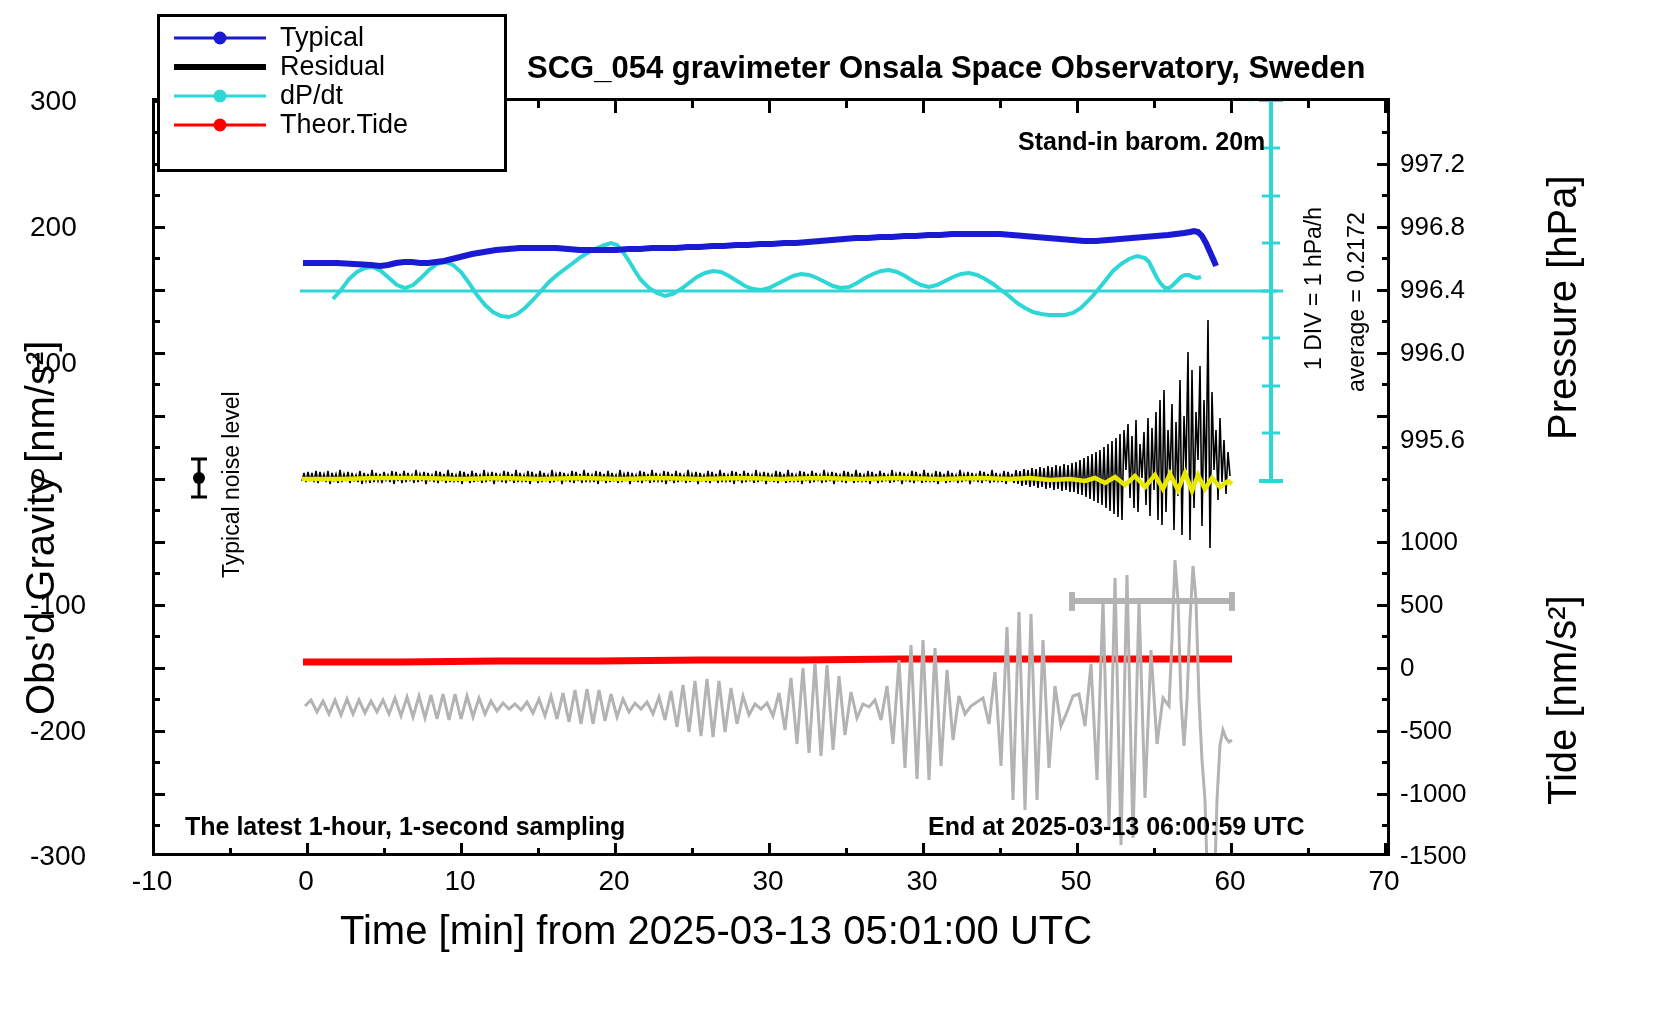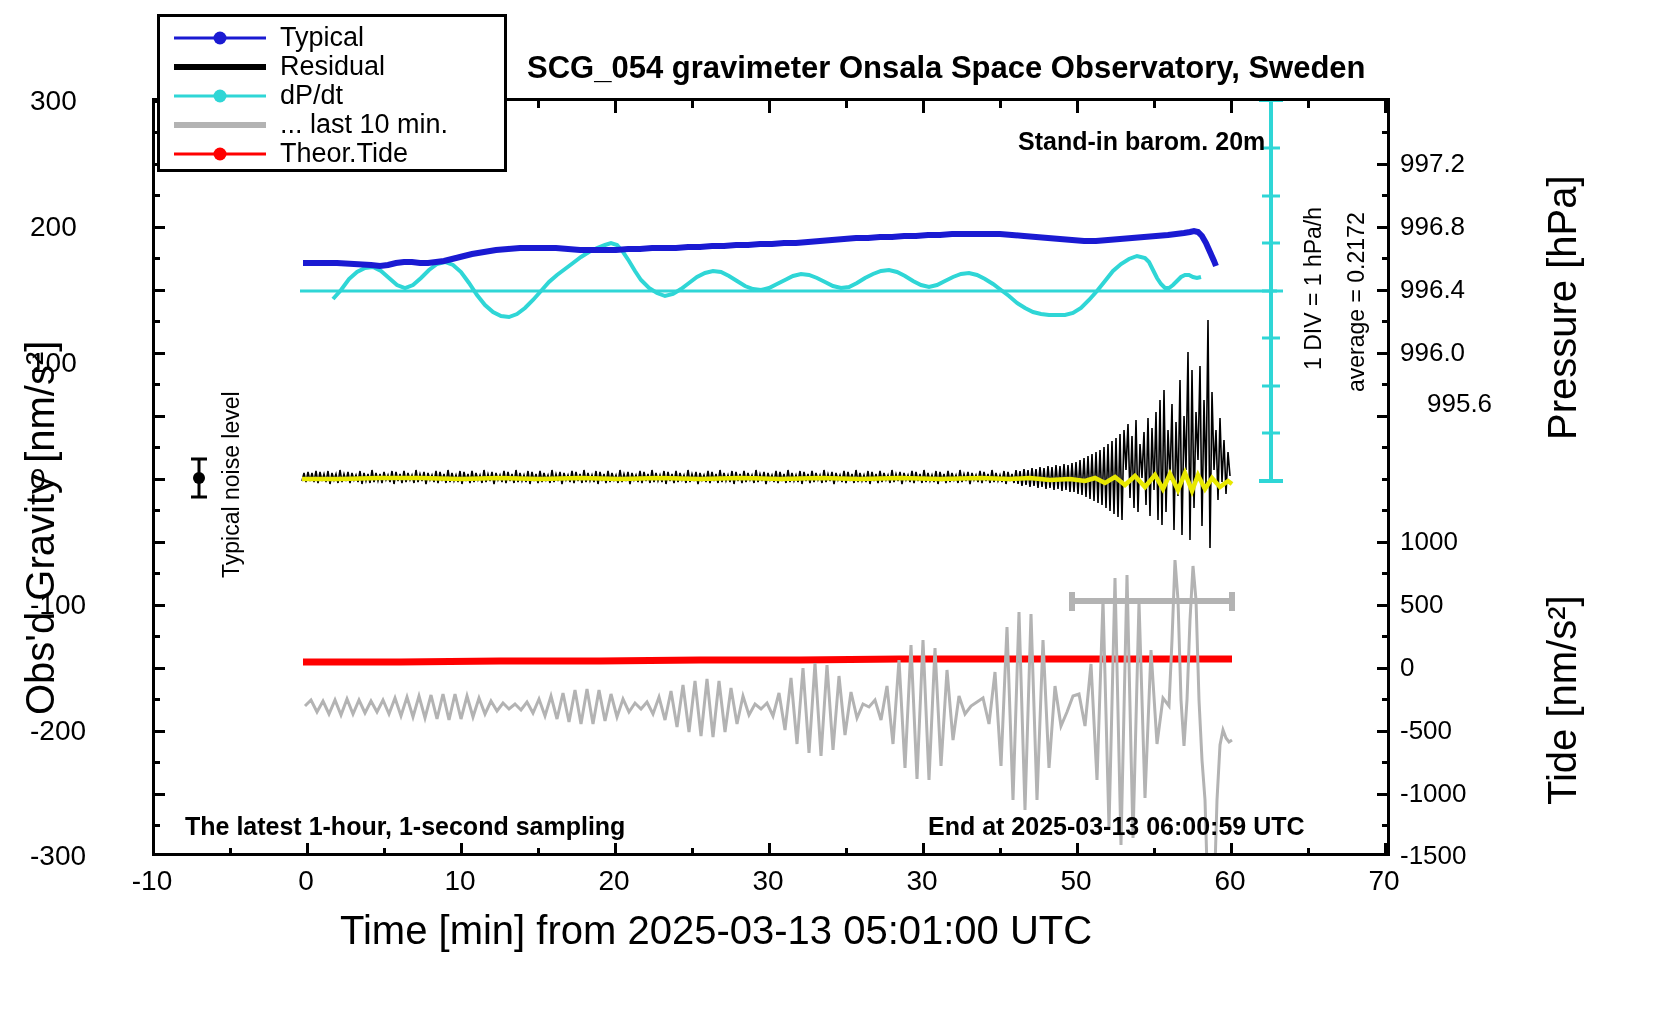--- a/index.html
+++ b/index.html
@@ -329,21 +329,21 @@
     <div class="tick tickmaj-l" style="left:1377px;top:730px;"></div>
     <div class="tick tickmin-l" style="left:1382px;top:761px;"></div>
     <div class="tick tickmaj-l" style="left:1377px;top:793px;"></div>
     <div class="tick tickmin-l" style="left:1382px;top:824px;"></div>
   </div>
 
   <div class="lab lab-r" style="left:1400px;top:148px;">997.2</div>
   <div class="lab lab-r" style="left:1400px;top:211px;">996.8</div>
   <div class="lab lab-r" style="left:1400px;top:274px;">996.4</div>
   <div class="lab lab-r" style="left:1400px;top:337px;text-align:right;">996.0</div>
-  <div class="lab lab-r" style="left:1400px;top:388px;margin-left:27px;">995.6</div>
+  <div class="lab lab-r" style="left:1400px;top:424px;">995.6</div>
 
   <div class="lab lab-r" style="left:1400px;top:526px;">1000</div>
   <div class="lab lab-r" style="left:1400px;top:589px;">500</div>
   <div class="lab lab-r" style="left:1400px;top:652px;">0</div>
   <div class="lab lab-r" style="left:1400px;top:715px;">-500</div>
   <div class="lab lab-r" style="left:1400px;top:778px;">-1000</div>
   <div class="lab lab-r" style="left:1400px;top:840px;">-1500</div>
 
   <div class="axtitle rot-l" style="left:18px;top:715px;">Obs'd Gravity [nm/s²]</div>
 
@@ -383,26 +383,20 @@
     </div>
 
     <div class="lg-row">
       <span class="lg-sym">
         <span class="lg-line" style="border-top:3px solid #2fd6d6;"></span>
         <span class="lg-dot" style="background:#2fd6d6;"></span>
       </span>
       <span class="lg-txt">dP/dt</span>
     </div>
 
-    <div class="lg-row">
-      <span class="lg-sym">
-        <span class="lg-line" style="border-top:6px solid #b3b3b3;"></span>
-      </span>
-      <span class="lg-txt">... last 10 min.</span>
-    </div>
 
     <div class="lg-row">
       <span class="lg-sym">
         <span class="lg-line" style="border-top:3px solid #ff0000;"></span>
         <span class="lg-dot" style="background:#ff0000;"></span>
       </span>
       <span class="lg-txt">Theor.Tide</span>
     </div>
 
   </div>

